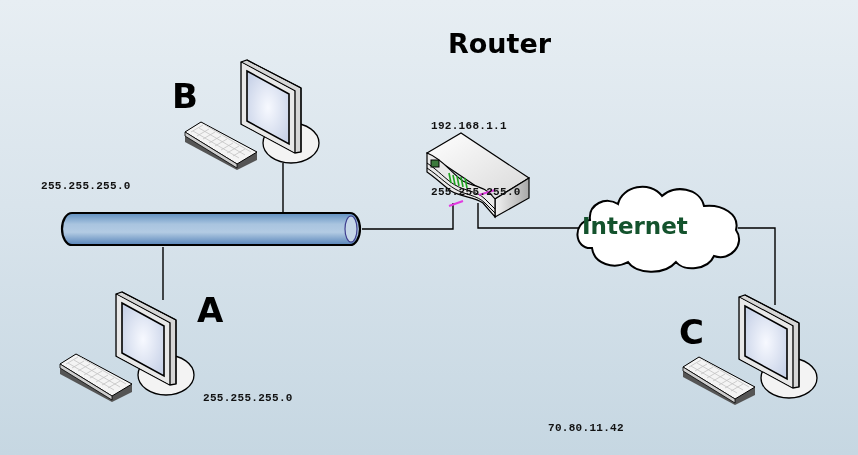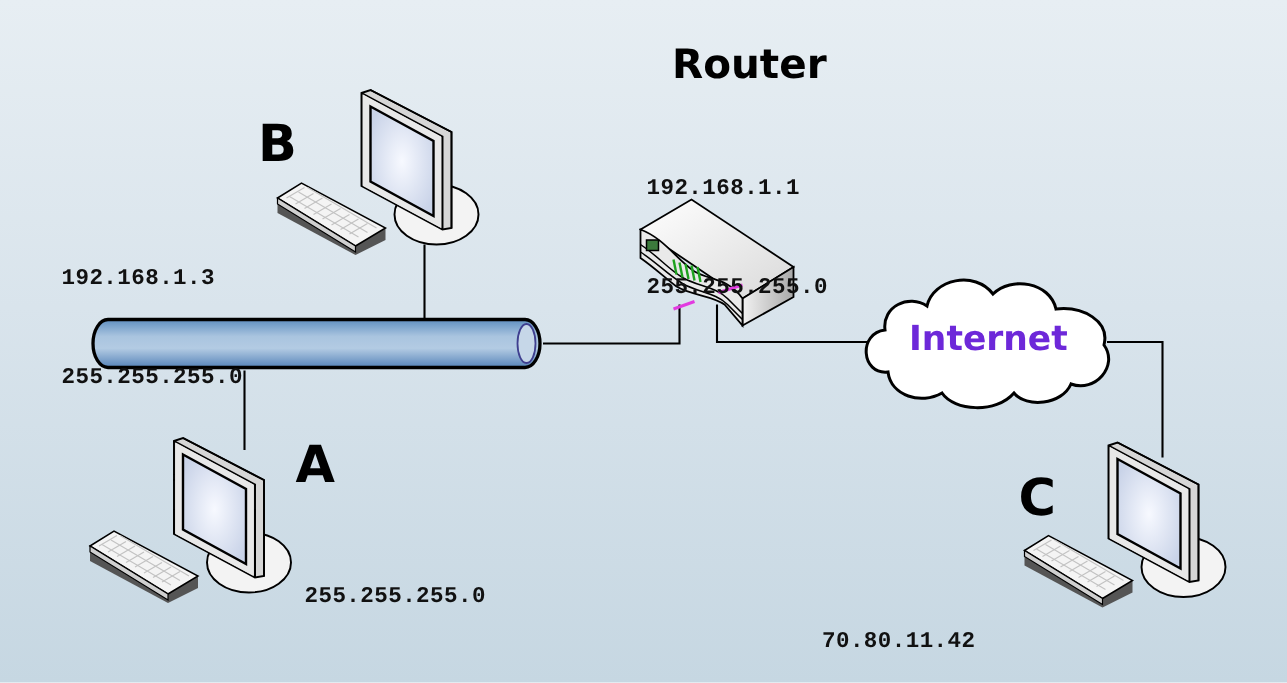--- a/index.html
+++ b/index.html
@@ -8,26 +8,26 @@
       background: linear-gradient(180deg, #e7eef3 0%, #d9e4ec 45%, #c6d7e2 100%);
       font-family: "Liberation Sans", sans-serif;
     }
     #stage { position: absolute; left: 0; top: 0; width: 858px; height: 455px; }
     .label-big {
       position: absolute; font-family: "DejaVu Sans", sans-serif; font-weight: bold;
       color: #000; line-height: 1;
     }
     .addr {
       position: absolute; font-family: "Liberation Mono", monospace; font-weight: bold;
-      font-size: 15px; line-height: 22px; color: #111; white-space: pre; letter-spacing: 0.3px;
+      font-size: 11px; line-height: 22px; color: #111; white-space: pre; letter-spacing: 0.3px;
     }
     .addr span { display: block; }
     #cloud-text {
-      position: absolute; left: 606px; top: 215px; font-family: "DejaVu Sans", sans-serif;
-      font-weight: bold; font-size: 23px; color: #6d28d9; line-height: 1;
+      position: absolute; left: 582px; top: 215px; font-family: "DejaVu Sans", sans-serif;
+      font-weight: bold; font-size: 23px; color: #14532d; line-height: 1;
     }
   </style>
 </head>
 <body>
 
 <svg id="stage" viewBox="0 0 858 455">
   <defs>
     <linearGradient id="busGrad" x1="0" y1="0" x2="0" y2="1">
       <stop offset="0" stop-color="#5f8fc0"></stop>
       <stop offset="0.35" stop-color="#a9c4df"></stop>
@@ -113,21 +113,20 @@
 </svg>
 
 <div class="label-big" style="left:448px; top:30px; font-size:27px;">Router</div>
 <div class="addr" style="left:431px; top:71px;">
   <span>192.168.1.1</span>
   <span>255.255.255.0</span>
 </div>
 
 <div class="label-big" style="left:172px; top:79px; font-size:34px;">B</div>
 <div class="addr" style="left:41px; top:131px;">
-  <span>192.168.1.3</span>
   <span>255.255.255.0</span>
 </div>
 
 <div class="label-big" style="left:197px; top:293px; font-size:34px;">A</div>
 <div class="addr" style="left:203px; top:343px;">
   <span>255.255.255.0</span>
 </div>
 
 <div class="label-big" style="left:679px; top:315px; font-size:34px;">C</div>
 <div class="addr" style="left:548px; top:373px;">

